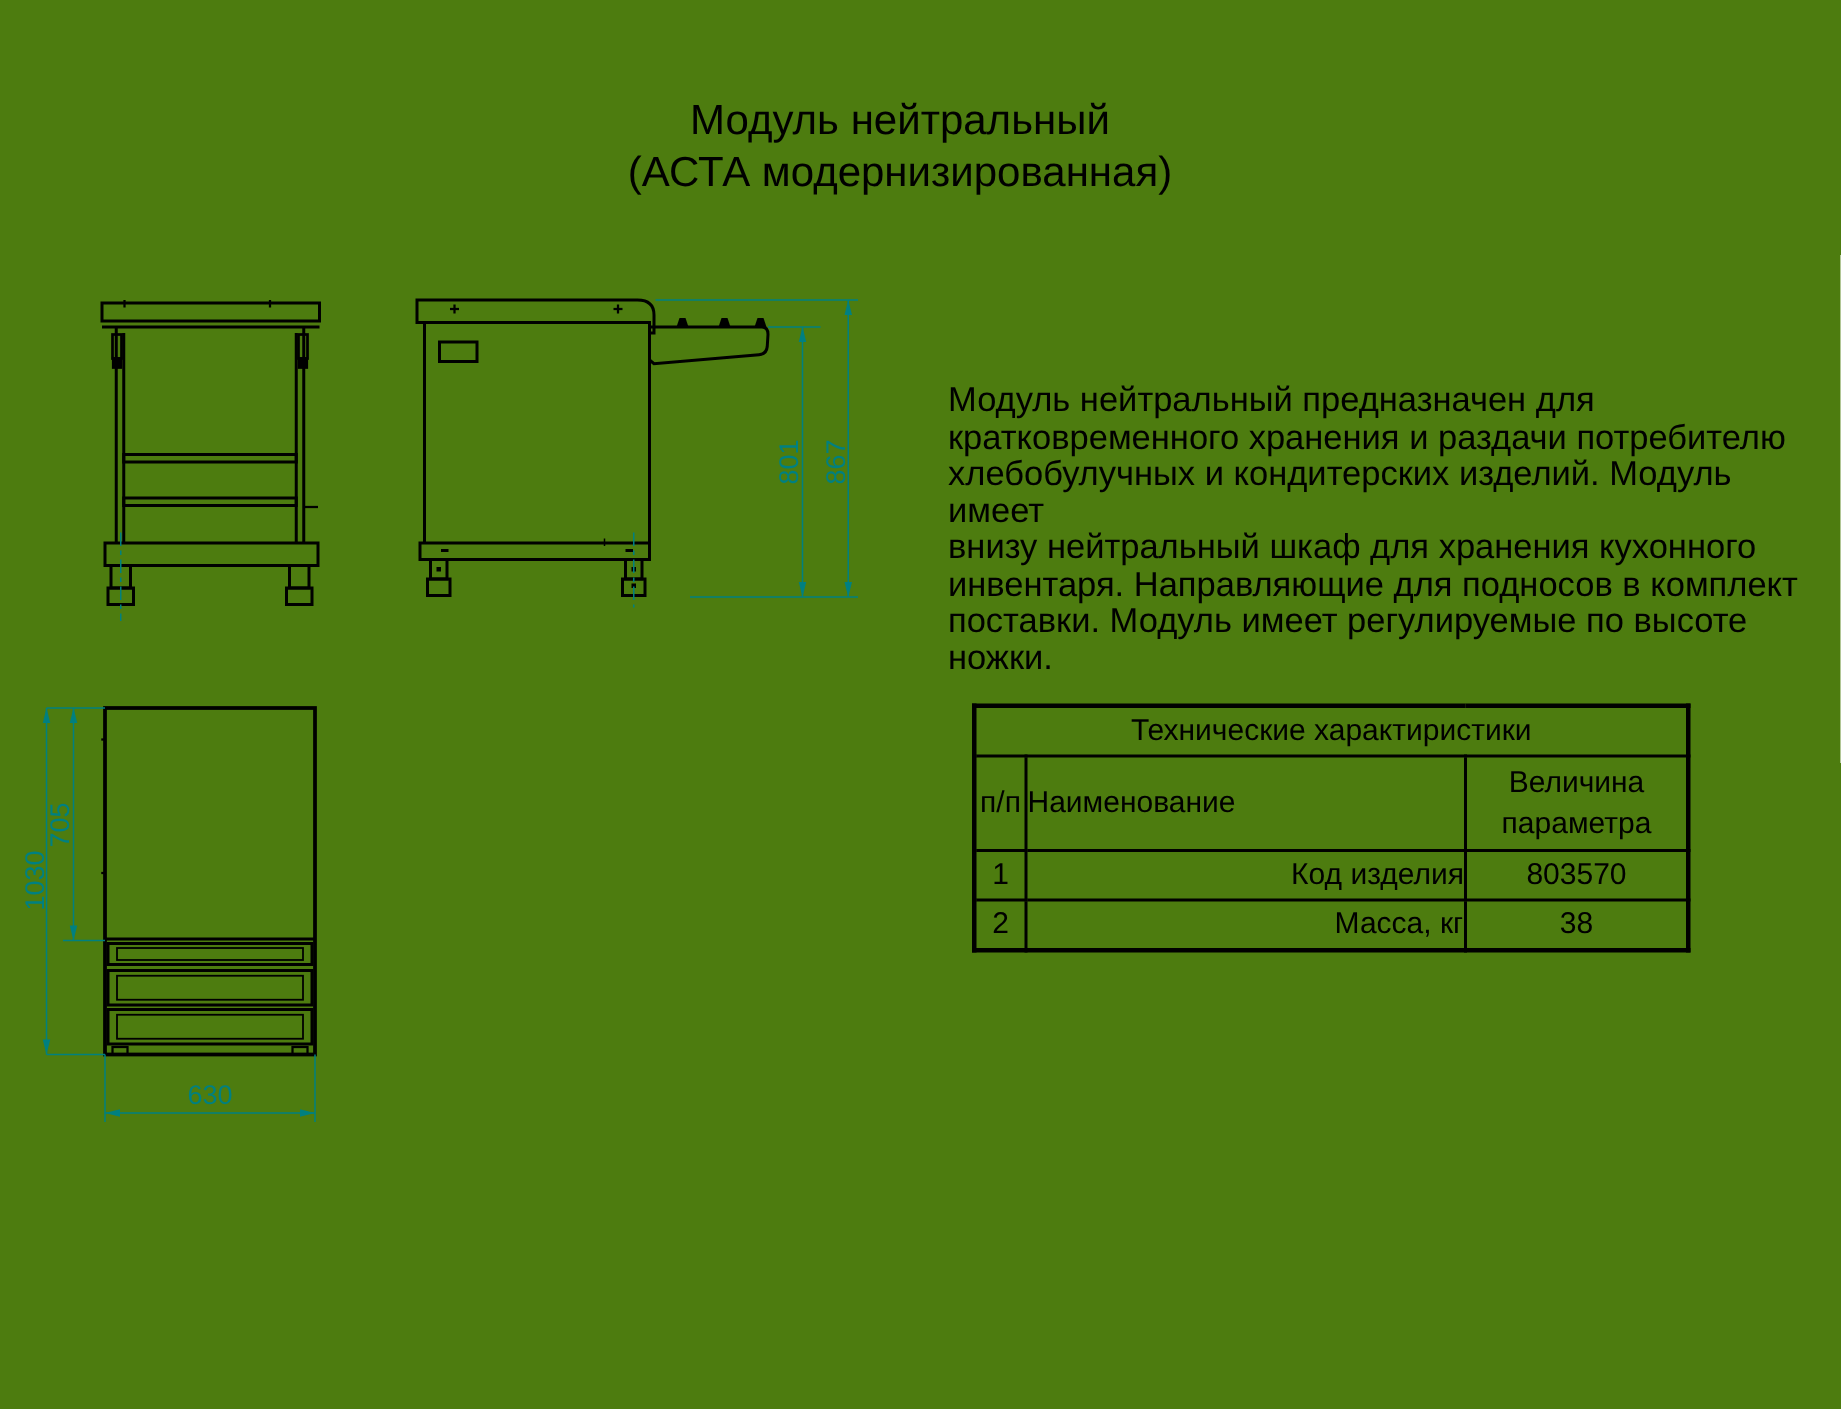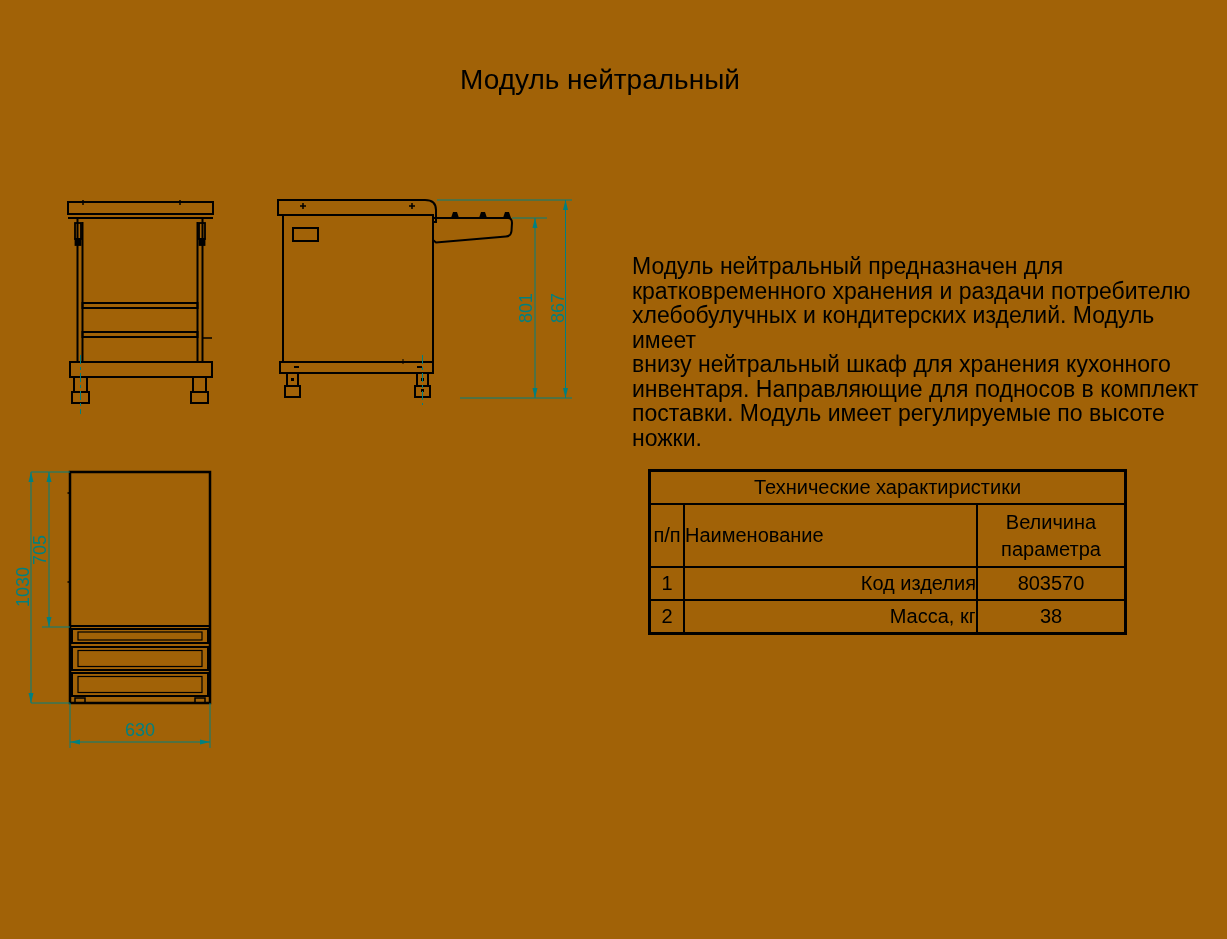--- a/index.html
+++ b/index.html
@@ -1,16 +1,16 @@
 <!DOCTYPE html>
 <html><head>
 <meta charset="utf-8">
 <style>
   html,body{margin:0;padding:0;background:#fff;}
-  .page{position:relative;width:1227px;height:939px;background:#a16207;overflow:hidden;
+  .page{position:relative;width:1227px;height:939px;background:#4d7c0f;overflow:hidden;
         font-family:"Liberation Sans",sans-serif;color:#000;}
   .title-block{position:absolute;left:200px;top:62px;width:800px;text-align:center;
         font-size:28px;line-height:35px;color:#000;}
   .description{position:absolute;left:632px;top:254px;width:590px;
         font-size:23px;line-height:24.5px;white-space:pre-line;}
   table.specs{position:absolute;left:648px;top:469px;border-collapse:collapse;
         table-layout:fixed;font-size:20px;}
   table.specs td,table.specs th{border:2px solid #000;padding:0;font-weight:normal;
         overflow:hidden;}
   table.specs{border:3px solid #000;}
@@ -24,20 +24,21 @@
   svg{position:absolute;overflow:visible;}
   svg text.dim{font-family:"Liberation Sans",sans-serif;font-size:18px;fill:#008080;}
 </style>
 </head>
 <body>
 
 <div class="page">
 
   <div class="title-block">
     <div>Модуль нейтральный</div>
+    <div>(АСТА модернизированная)</div>
   </div>
 
   <svg style="left:55px;top:192px" width="170" height="225" viewBox="0 0 170 225">
     <g stroke="#000" stroke-width="2" fill="none">
       <g>
         <rect x="13" y="10" width="145" height="12"></rect>
         <line x1="13" y1="26" x2="158" y2="26"></line>
         <line x1="28" y1="8" x2="28" y2="13" stroke-width="1.5"></line>
         <line x1="125" y1="8" x2="125" y2="13" stroke-width="1.5"></line>
       </g>

